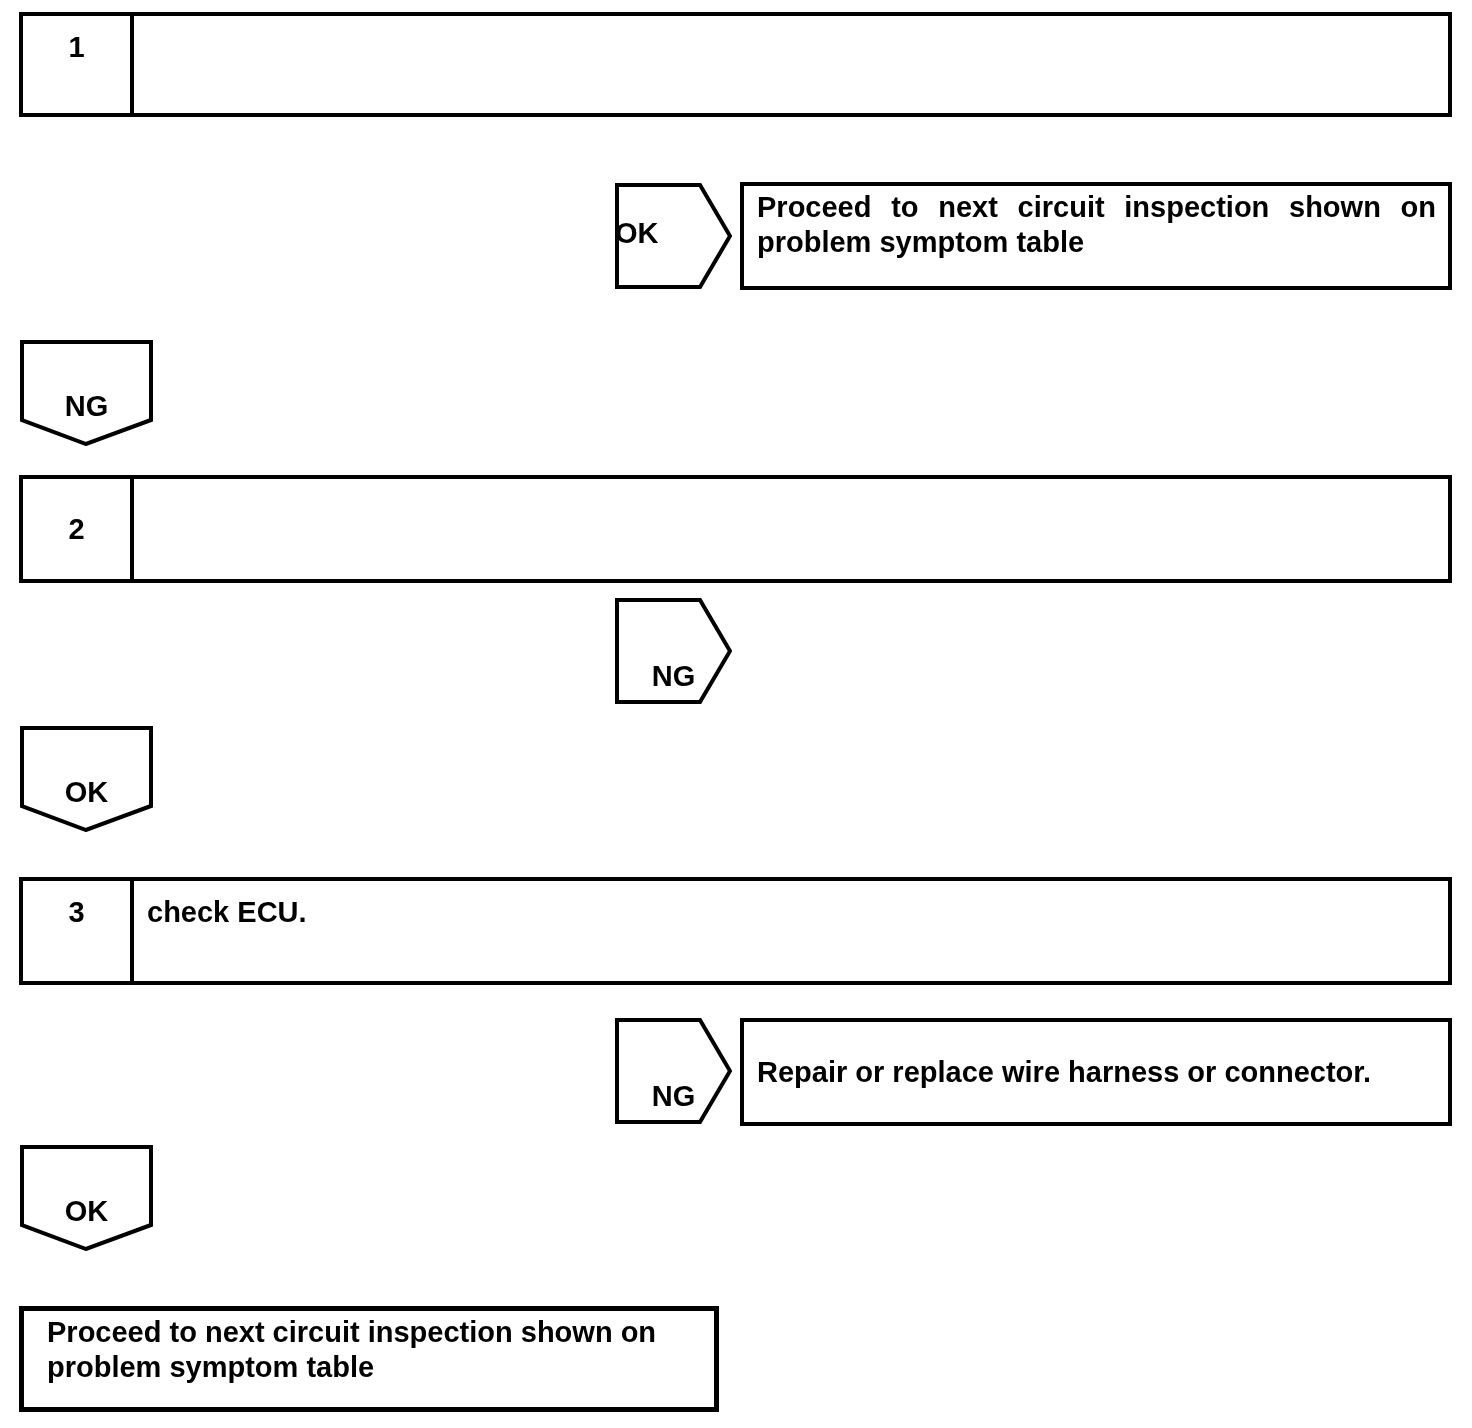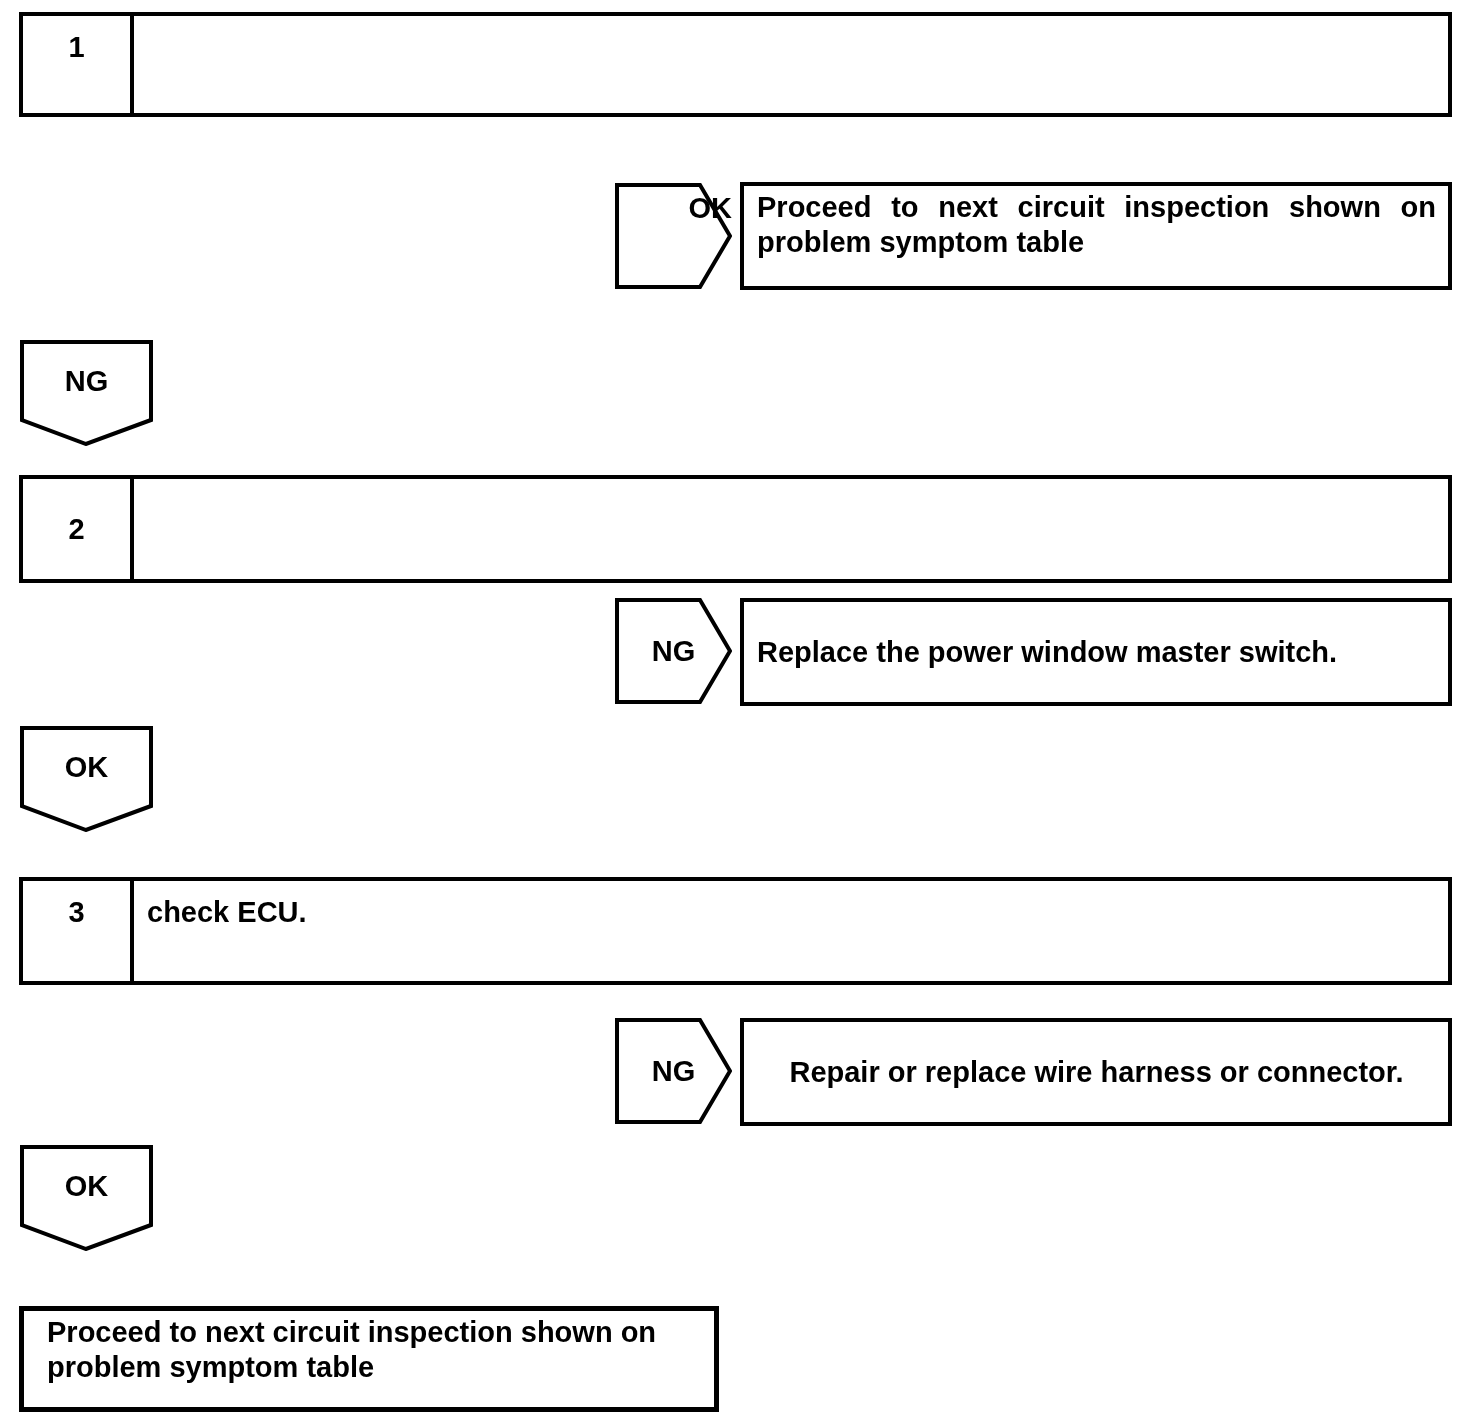--- a/index.html
+++ b/index.html
@@ -55,23 +55,24 @@
     text-align: justify;
     text-align-last: justify;
   }
 
   
   .pent { position: absolute; }
   .pent svg { display: block; }
   .pent-label {
     position: absolute;
     left: 0; right: 0;
-    text-align: right;
+    text-align: left;
     font-size: 29px;
     line-height: 30px;
+    margin-top: 25px;
   }
   .label-top { top: 10px; }
   .label-mid {
     top: 0; height: 106px;
     display: flex; align-items: center; justify-content: center;
   }
   .label-down {
     top: 0; height: 82px;
     display: flex; align-items: center; justify-content: center;
   }
@@ -118,23 +119,20 @@
       <span class="line">2</span>
     </div>
   </div>
 
   <div class="pent" style="left:615px; top:598px; width:117px; height:106px;">
     <svg width="117" height="106" viewBox="0 0 117 106">
       <polygon points="2,2 85,2 115,53 85,104 2,104" fill="#ffffff" stroke="#000000" stroke-width="4"></polygon>
     </svg>
     <div class="pent-label label-mid">NG</div>
   </div>
-  <div class="result-box v-center" style="left:740px; top:598px; width:712px; height:108px;">
-    <div class="line">Replace the power window master switch.</div>
-  </div>
 
   <div class="pent" style="left:20px; top:726px; width:133px; height:106px;">
     <svg width="133" height="106" viewBox="0 0 133 106">
       <polygon points="2,2 131,2 131,80 66,104 2,80" fill="#ffffff" stroke="#000000" stroke-width="4"></polygon>
     </svg>
     <div class="pent-label label-down">OK</div>
   </div>
 
   <div class="step-box v-top" style="left:19px; top:877px; width:1433px; height:108px;">
     <div class="cell num-cell">
@@ -144,21 +142,21 @@
       <div class="line">check ECU.</div>
     </div>
   </div>
 
   <div class="pent" style="left:615px; top:1018px; width:117px; height:106px;">
     <svg width="117" height="106" viewBox="0 0 117 106">
       <polygon points="2,2 85,2 115,53 85,104 2,104" fill="#ffffff" stroke="#000000" stroke-width="4"></polygon>
     </svg>
     <div class="pent-label label-mid">NG</div>
   </div>
-  <div class="result-box v-center" style="left:740px; top:1018px; width:712px; height:108px;align-items:center;">
+  <div class="result-box v-center" style="left:740px; top:1018px; width:712px; height:108px;">
     <div class="line">Repair or replace wire harness or connector.</div>
   </div>
 
   <div class="pent" style="left:20px; top:1145px; width:133px; height:106px;">
     <svg width="133" height="106" viewBox="0 0 133 106">
       <polygon points="2,2 131,2 131,80 66,104 2,80" fill="#ffffff" stroke="#000000" stroke-width="4"></polygon>
     </svg>
     <div class="pent-label label-down">OK</div>
   </div>
 

